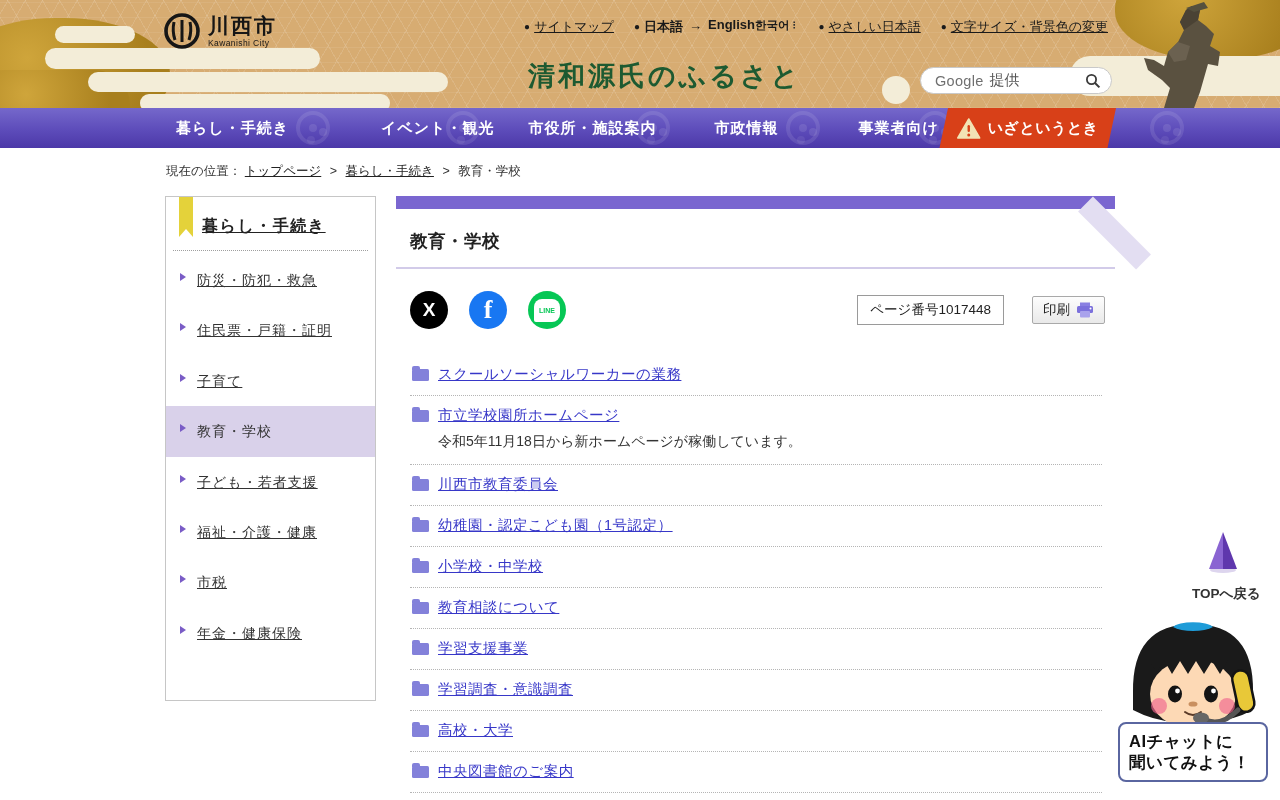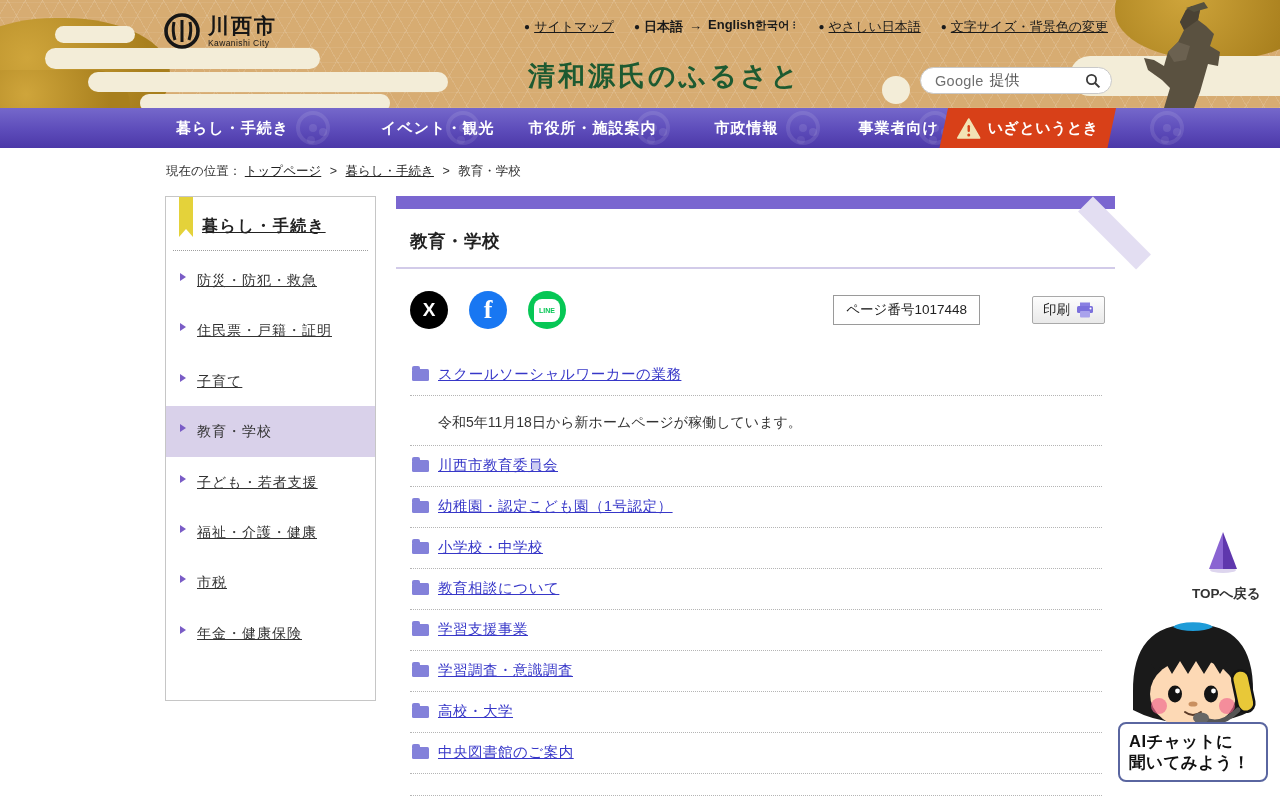--- a/index.html
+++ b/index.html
@@ -103,21 +103,21 @@
   .page-title { margin:20px 0 14px 14px; font-size:17.5px; font-weight:bold; color:#222; letter-spacing:.5px; }
   .title-divider { border-bottom:2px solid #d2cbe9; }
 
   .share-row { margin:22px 0 0 14px; display:flex; align-items:center; }
   .sicon { width:38px; height:38px; border-radius:50%; margin-right:21px; display:flex; align-items:center; justify-content:center; cursor:pointer; }
   .x-icon { background:#000; color:#fff; font-weight:bold; font-size:19px; }
   .fb-icon { background:#1877f2; color:#fff; font-weight:bold; font-size:26px; font-family:"Liberation Serif",serif; }
   .line-icon { background:#06c755; position:relative; }
   .line-bubble { width:26px; height:23px; background:#fff; border-radius:8px 8px 8px 2px; display:flex; align-items:center; justify-content:center; }
   .line-bubble span { color:#06c755; font-size:7px; font-weight:bold; letter-spacing:0; }
-  .share-right { margin-left:auto; display:flex; align-items:center; gap:52px; padding-right:10px; }
+  .share-right { margin-left:auto; display:flex; align-items:center; gap:28px; padding-right:10px; }
   .pagenum-box { border:1px solid #9a9a9a; background:#fff; padding:5px 12px; font-size:13.5px; color:#222; }
   .print-btn { border:1px solid #a9a9a9; background:linear-gradient(180deg,#fdfdfd,#e9e9e9); padding:4px 10px;
     display:flex; align-items:center; gap:6px; font-size:13.5px; color:#222; cursor:pointer; border-radius:2px; }
 
   .link-list { list-style:none; margin:26px 0 0 14px; width:692px; }
   .link-row { border-bottom:1px dotted #b5b5b5; padding:10px 0 11px 2px; }
   .link-line { display:flex; align-items:center; }
   .folder { position:relative; width:17px; height:12px; background:#8381da; border-radius:1.5px; margin-right:9px; flex-shrink:0; }
   .folder::before { content:''; position:absolute; left:0; top:-3px; width:8px; height:4px; background:#8381da; border-radius:2px 2px 0 0; }
   .content-link { font-size:14.5px; color:#3737c8; text-decoration:underline; letter-spacing:.5px; cursor:pointer; }
@@ -294,20 +294,24 @@
       </div>
 
       <ul class="link-list">
         <li class="link-row">
           <div class="link-line">
               <span class="folder"></span>
               <a class="content-link">スクールソーシャルワーカーの業務</a>
             </div>
         </li>
         <li class="link-row">
+          <div class="link-line">
+              <span class="folder"></span>
+              <a class="content-link">市立学校園所ホームページ</a>
+            </div>
           <div class="link-desc">令和5年11月18日から新ホームページが稼働しています。</div>
         </li>
         <li class="link-row">
           <div class="link-line">
               <span class="folder"></span>
               <a class="content-link">川西市教育委員会</a>
             </div>
         </li>
         <li class="link-row">
           <div class="link-line">

